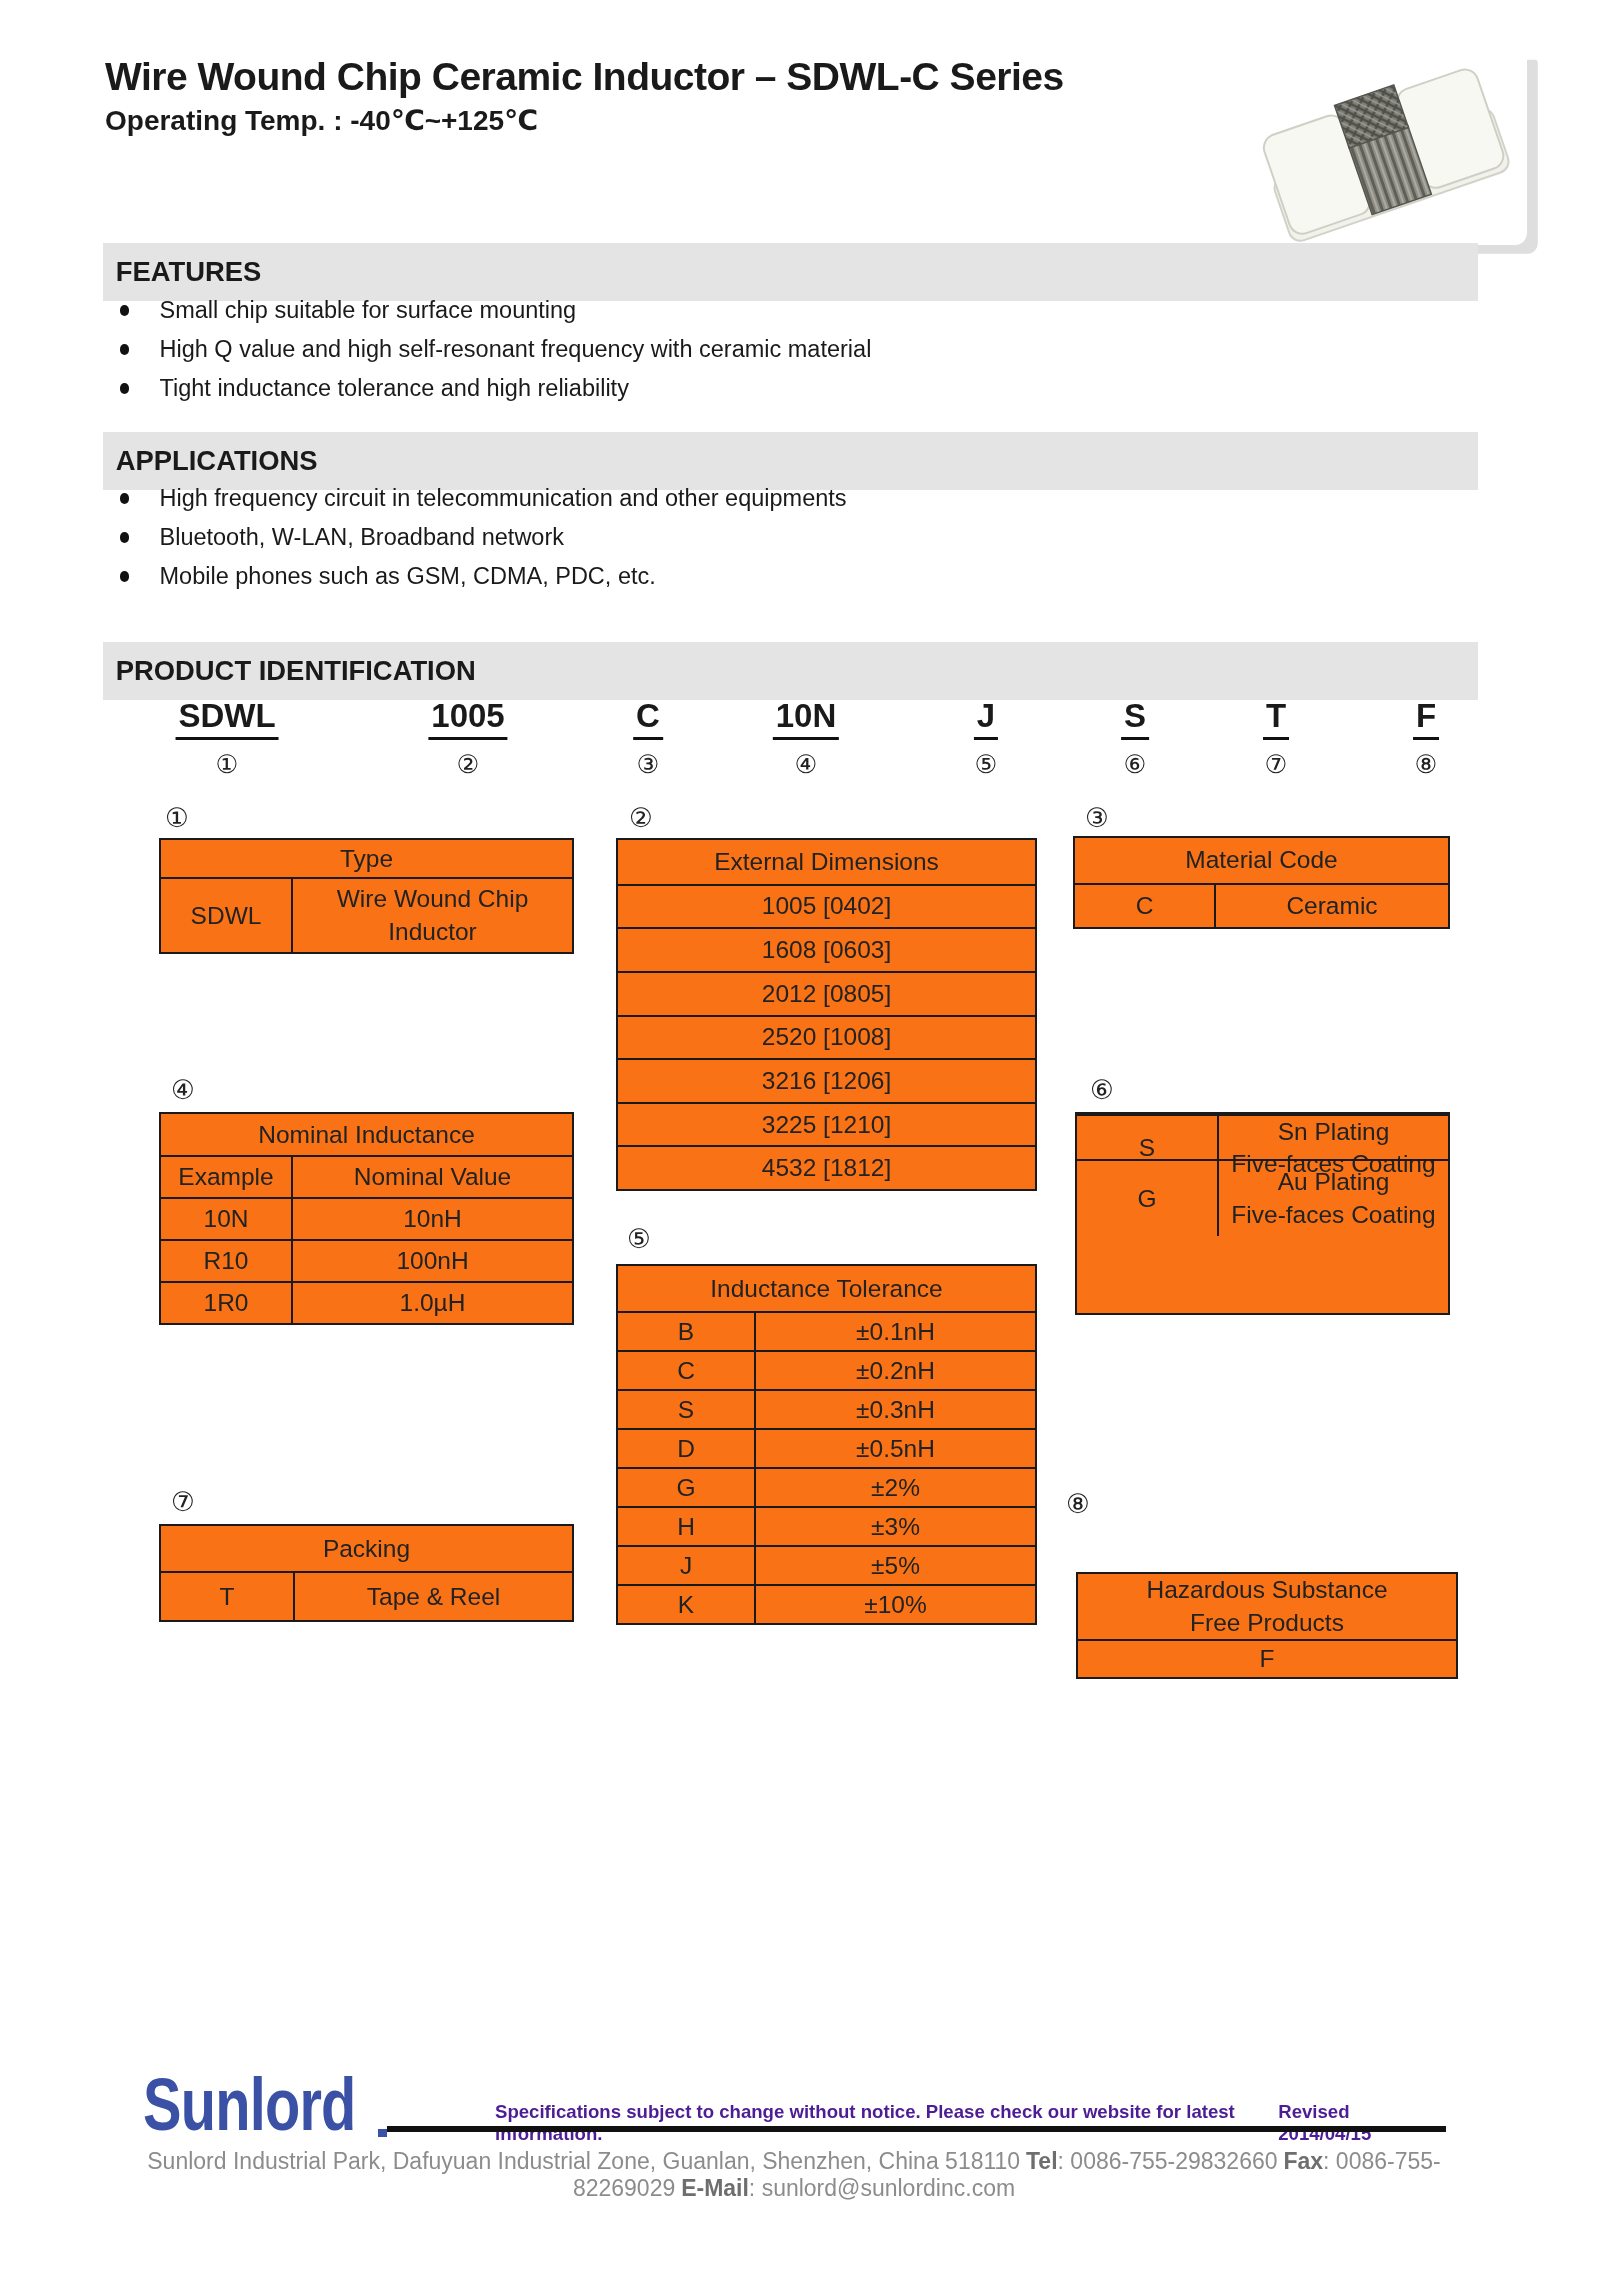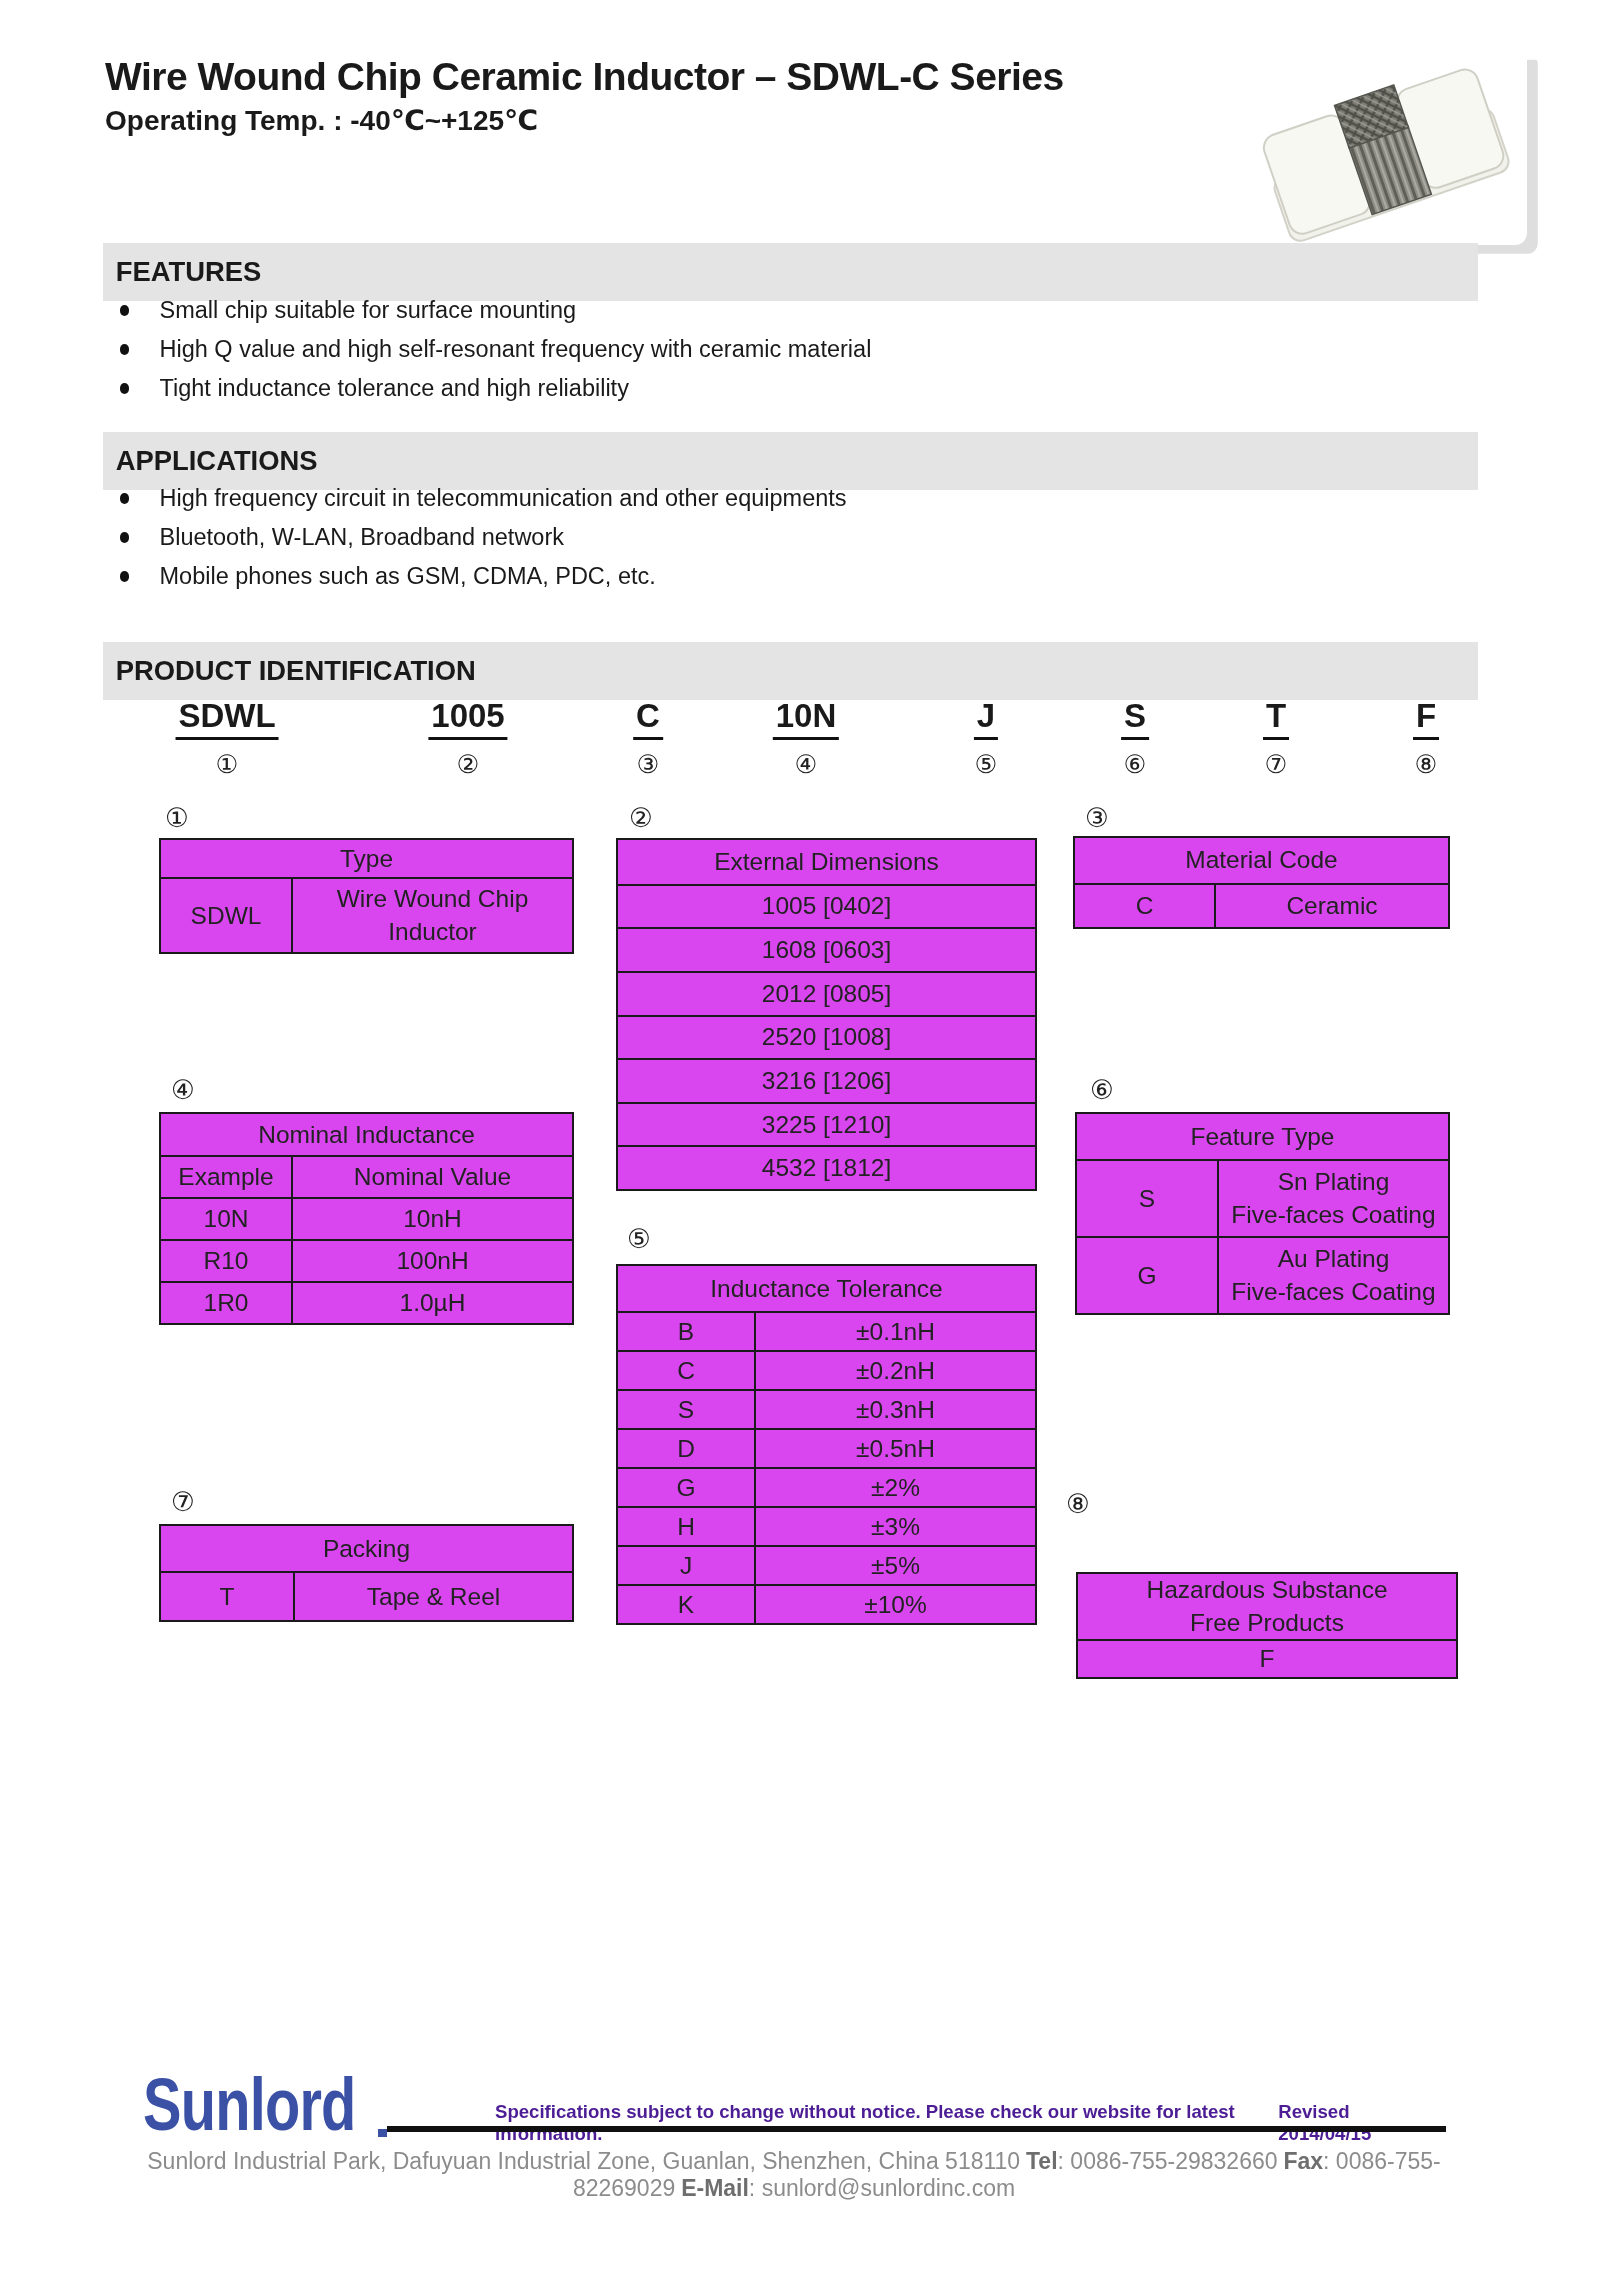--- a/index.html
+++ b/index.html
@@ -34,21 +34,21 @@
   .blist-features{top:291px;}
   .blist-applications{top:479px;}
   .bitem{display:flex;align-items:center;height:39px;font-size:23.5px;}
   .bullet{width:9.8px;height:10.8px;background:#111;border-radius:50%;margin-left:16.7px;margin-right:30px;flex:0 0 auto;}
   
   .code-part{position:absolute;top:698px;transform:translateX(-50%);display:flex;flex-direction:column;align-items:center;}
   .code-text{font-size:33px;font-weight:bold;border-bottom:3.9px solid #111;padding:0 2.9px 2.9px 2.9px;line-height:1.1;}
   .circle-num{font-family:"DejaVu Sans",sans-serif;font-size:25.5px;margin-top:8.8px;color:#222;}
   .tbl-num{position:absolute;font-family:"DejaVu Sans",sans-serif;font-size:26.5px;color:#222;}
   
-  .tbl{position:absolute;border:2.9px solid var(--line-black);background:#d946ef;display:grid;font-size:24.5px;color:#222;}
+  .tbl{position:absolute;border:2.9px solid var(--line-black);background:#f97316;display:grid;font-size:24.5px;color:#222;}
   .cell{display:flex;align-items:center;justify-content:center;text-align:center;}
   .rowline{border-top:2px solid var(--line-black);}
   .colline{border-left:2px solid var(--line-black);}
   .row2{display:grid;}
   .pre{white-space:pre-line;line-height:1.32;}
   
   .logo{position:absolute;left:143px;top:2062px;font-size:74px;font-weight:bold;color:var(--accent-blue);
         transform:scaleX(0.78);transform-origin:left center;letter-spacing:-1px;}
   .logo-dot{position:absolute;left:378px;top:2129px;width:8.8px;height:7.8px;background:var(--accent-blue);}
   .footer-notice-row{position:absolute;left:495px;top:2101px;width:939px;display:flex;justify-content:space-between;
@@ -240,21 +240,20 @@
       <div class="cell colline">±5%</div>
     </div>
     <div class="row2 rowline" style="grid-template-columns:136px 1fr;">
       <div class="cell">K</div>
       <div class="cell colline">±10%</div>
     </div>
   </div>
 
   <span class="tbl-num" style="left:1090px;top:1074px">⑥</span>
   <div class="tbl" style="left:1075px;top:1112px;width:375px;height:203px;grid-template-rows:45px 1fr 1fr;">
-    <div class="cell">Feature Type</div>
     <div class="row2 rowline" style="grid-template-columns:140px 1fr;">
       <div class="cell">S</div>
       <div class="cell colline pre">Sn Plating
 Five-faces Coating</div>
     </div>
     <div class="row2 rowline" style="grid-template-columns:140px 1fr;">
       <div class="cell">G</div>
       <div class="cell colline pre">Au Plating
 Five-faces Coating</div>
     </div>

